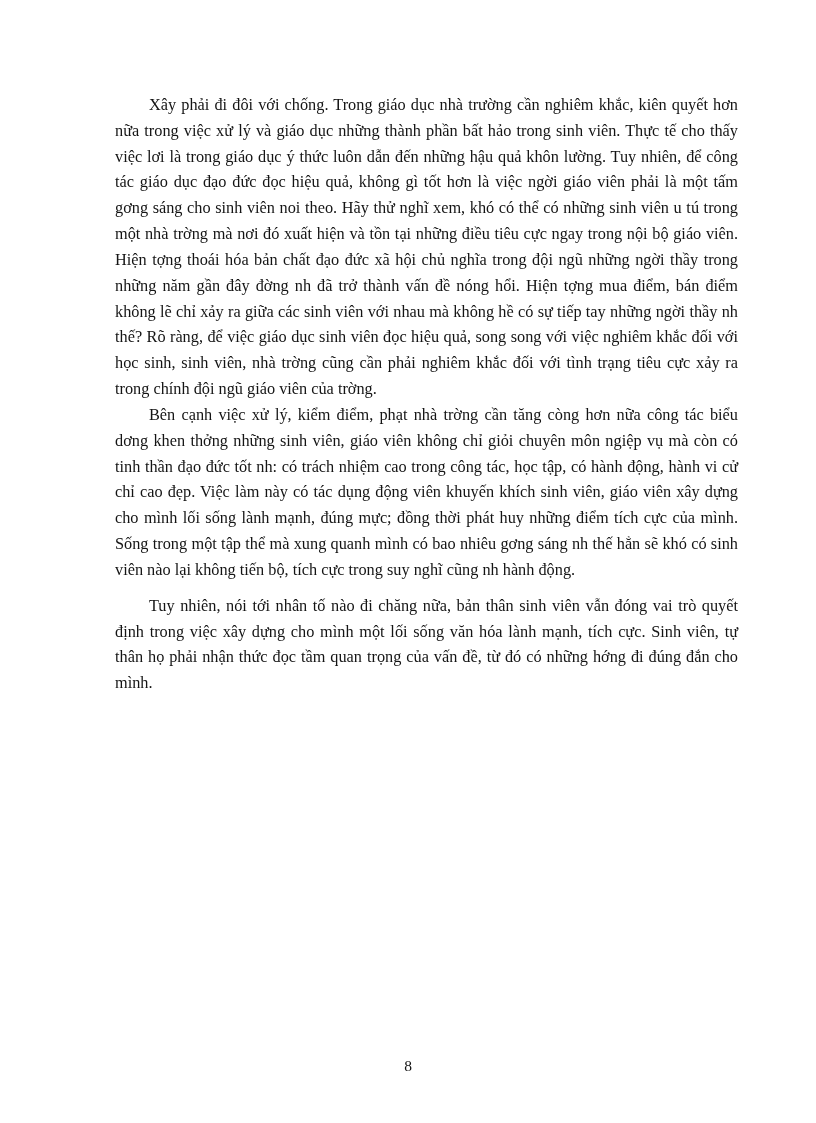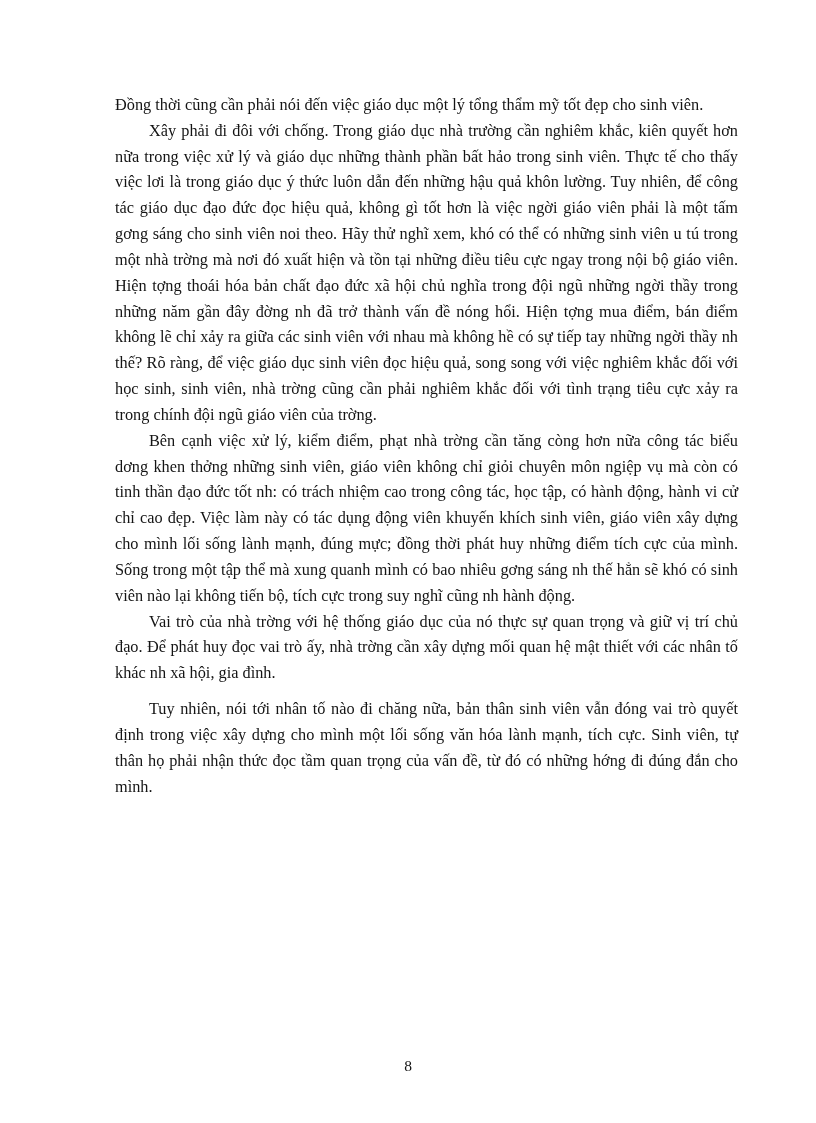--- a/index.html
+++ b/index.html
@@ -48,20 +48,18 @@
     font-size: 15.5px;
     color: #141414;
     font-family: "Liberation Serif", "DejaVu Serif", serif;
   }
 </style>
 </head>
 <body>
 
 <div class="page">
   <div class="body-text">
-    <p class="para">Đồng thời cũng cần phải nói đến việc giáo dục một lý tổng   thẩm mỹ tốt đẹp cho sinh viên.</p>
     <p class="para indent">Xây phải đi đôi với chống. Trong giáo dục nhà trường   cần nghiêm khắc, kiên quyết hơn nữa trong việc xử lý và giáo dục những thành phần bất hảo trong sinh viên. Thực tế cho thấy việc lơi là trong giáo dục ý thức luôn dẫn đến những hậu quả khôn lường.  Tuy nhiên, để công tác giáo dục đạo đức đọc   hiệu quả, không gì tốt hơn là việc ngời   giáo viên phải là một tấm gơng   sáng cho sinh viên noi theo. Hãy thử nghĩ xem, khó có thể có những sinh viên u   tú trong một nhà trờng   mà nơi đó xuất hiện và tồn tại những điều tiêu cực ngay trong nội bộ giáo viên. Hiện tợng   thoái hóa bản chất đạo đức xã hội chủ nghĩa trong  đội ngũ những ngời   thầy trong những năm gần đây đờng   nh   đã trở thành vấn đề nóng hổi. Hiện tợng   mua điểm, bán điểm không lẽ chỉ xảy ra giữa các sinh viên với nhau mà không hề có sự tiếp tay những ngời   thầy  nh   thế? Rõ ràng, để việc giáo dục sinh viên đọc   hiệu quả, song song với việc nghiêm khắc đối với học sinh, sinh viên, nhà trờng   cũng cần phải nghiêm khắc đối với tình trạng tiêu cực xảy ra trong chính đội ngũ giáo viên của trờng.</p>
     <p class="para indent">Bên cạnh việc xử lý, kiểm điểm, phạt nhà trờng   cần tăng còng   hơn nữa công tác biểu dơng   khen thởng   những sinh viên, giáo viên không chỉ giỏi chuyên môn ngiệp vụ mà còn có tinh thần đạo đức tốt nh:   có trách nhiệm cao trong công tác, học tập, có hành động, hành vi cử chỉ cao đẹp. Việc làm này có tác dụng động viên khuyến khích sinh viên, giáo viên xây dựng cho mình lối sống lành mạnh, đúng mực; đồng thời phát huy những điểm tích cực của mình. Sống trong một tập thể mà xung quanh mình có bao nhiêu gơng   sáng nh   thế hẳn sẽ   khó có sinh viên nào lại không tiến bộ, tích cực trong suy nghĩ cũng nh   hành động.</p>
-    <p class="para indent">Vai trò của nhà trờng   với hệ thống giáo dục của nó thực sự quan trọng và giữ vị trí chủ đạo. Để phát huy đọc   vai trò ấy, nhà trờng   cần xây dựng mối quan hệ mật thiết với các nhân tố khác nh   xã hội, gia đình.</p>
     <p class="para indent gap-before">Tuy nhiên, nói tới nhân tố nào đi chăng nữa, bản thân sinh viên vẫn đóng vai trò quyết định trong việc xây dựng cho mình một lối sống văn hóa lành mạnh, tích cực. Sinh viên, tự thân họ phải nhận thức đọc   tầm quan trọng của vấn đề, từ đó có những hớng   đi đúng đắn cho mình.</p>
   </div>
   <div class="page-number">8</div>
 </div>
 
 </body></html>

